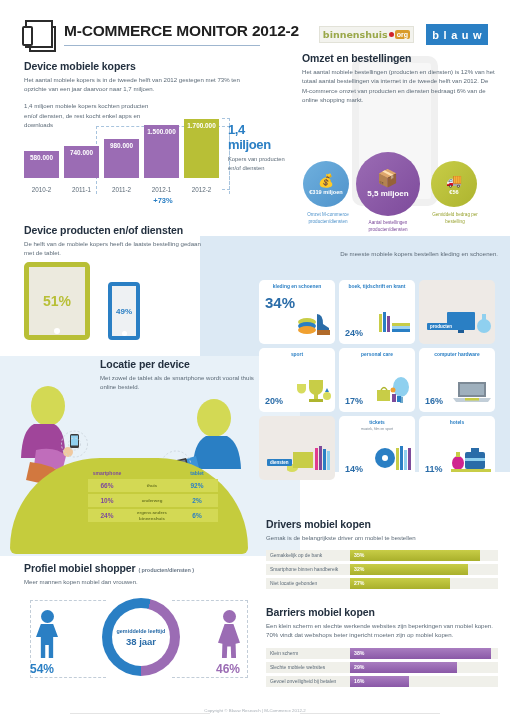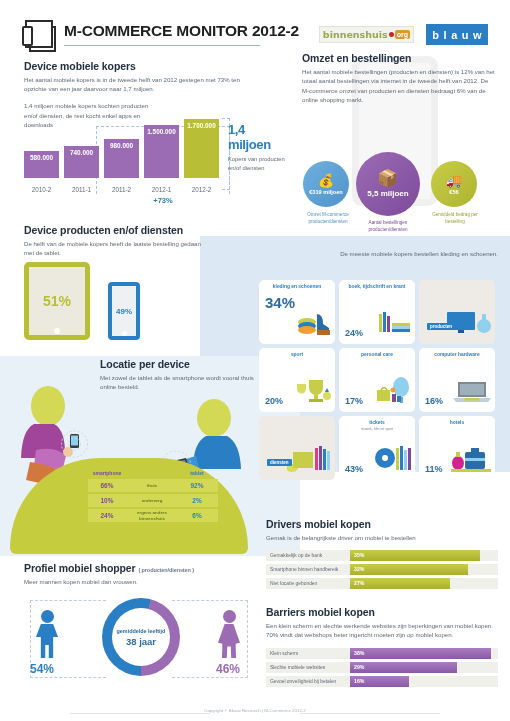--- a/index.html
+++ b/index.html
@@ -401,21 +401,21 @@
             <rect x="6" y="6" width="20" height="16" fill="#c8cd47"></rect>
             <rect x="28" y="2" width="3" height="22" fill="#e03c8f"></rect>
             <rect x="32" y="0" width="3" height="24" fill="#7d4a9b"></rect>
             <rect x="36" y="3" width="3" height="21" fill="#2a7fc4"></rect>
             <rect x="40" y="5" width="3" height="19" fill="#8fd0ef"></rect>
           </svg></div>
       </div>
       <div class="cell">
         <div class="cell-lbl ctr">tickets</div>
         <div class="cell-sub" style="text-align: center;">muziek, film en sport</div>
-        <div class="cell-pct bl">43%</div>
+        <div class="cell-pct bl">14%</div>
         <div class="cell-art"><svg width="38" height="26">
             <circle cx="12" cy="12" r="10" fill="#2a7fc4"></circle>
             <circle cx="12" cy="12" r="3" fill="#fff"></circle>
             <rect x="23" y="2" width="3" height="22" fill="#c8cd47"></rect>
             <rect x="27" y="0" width="3" height="24" fill="#2a7fc4"></rect>
             <rect x="31" y="4" width="3" height="20" fill="#8fd0ef"></rect>
             <rect x="35" y="2" width="3" height="22" fill="#7d4a9b"></rect>
           </svg></div>
       </div>
       <div class="cell">

